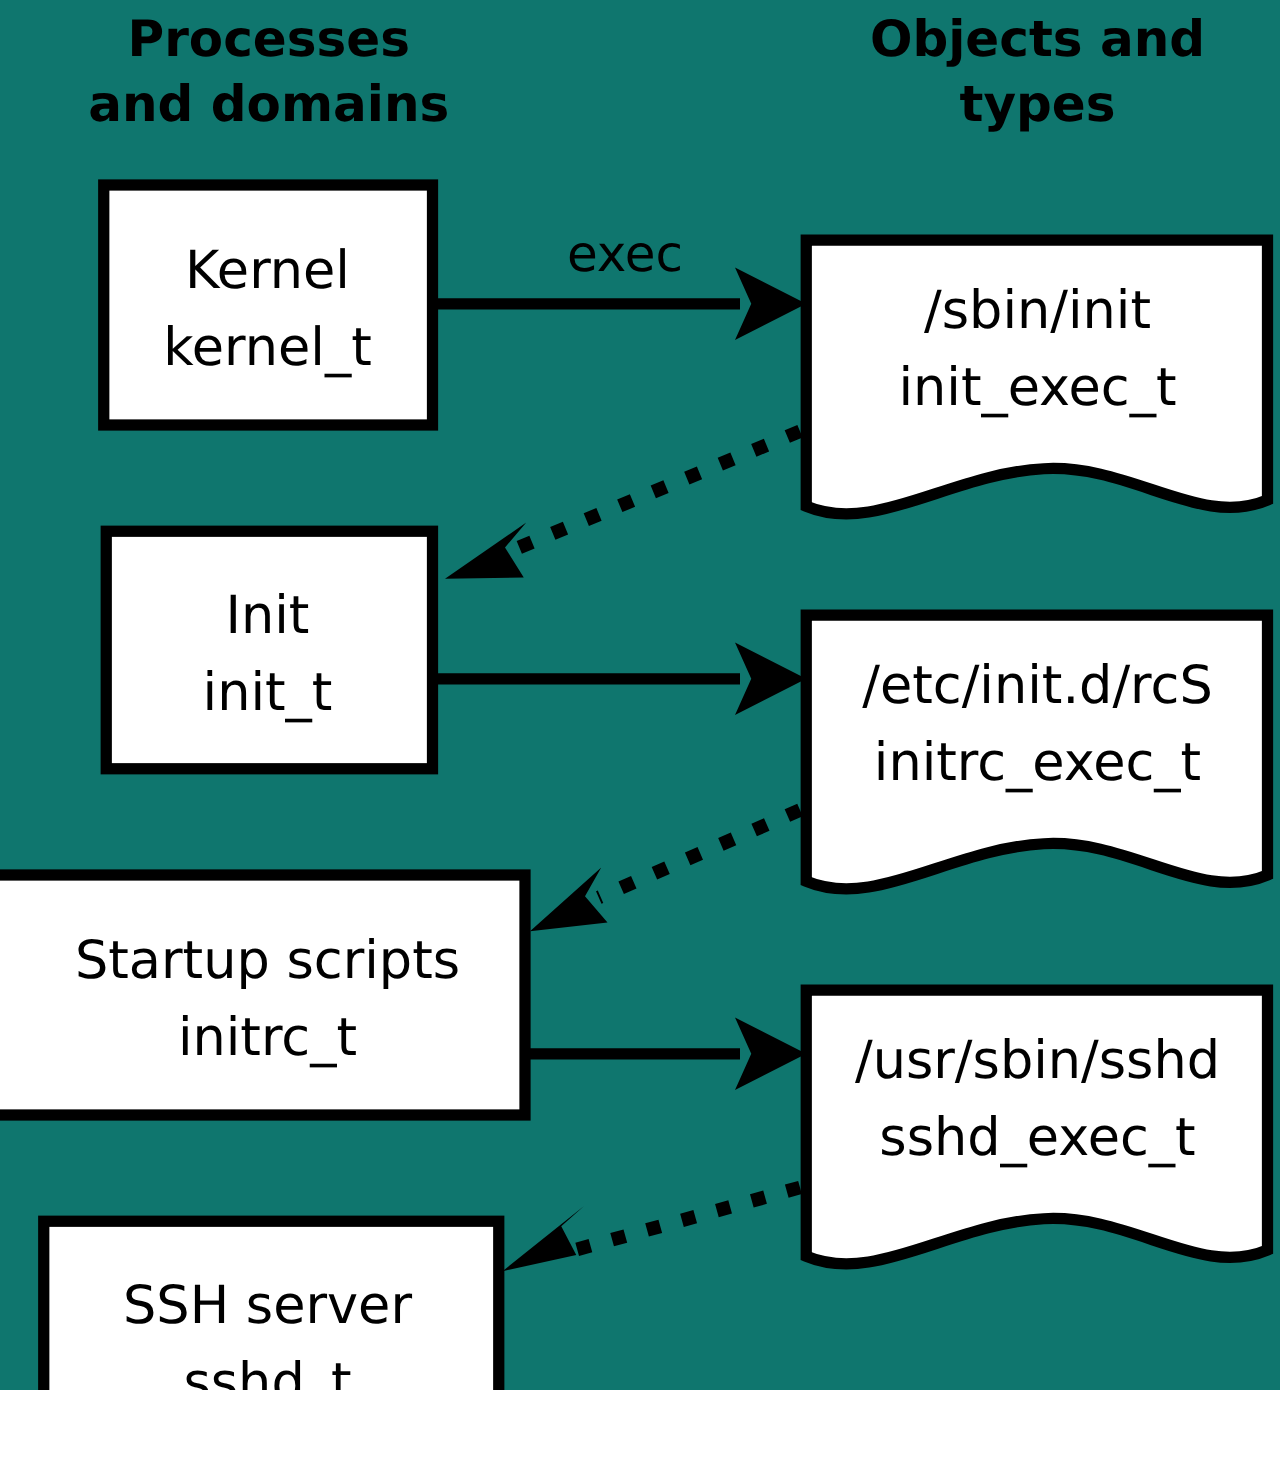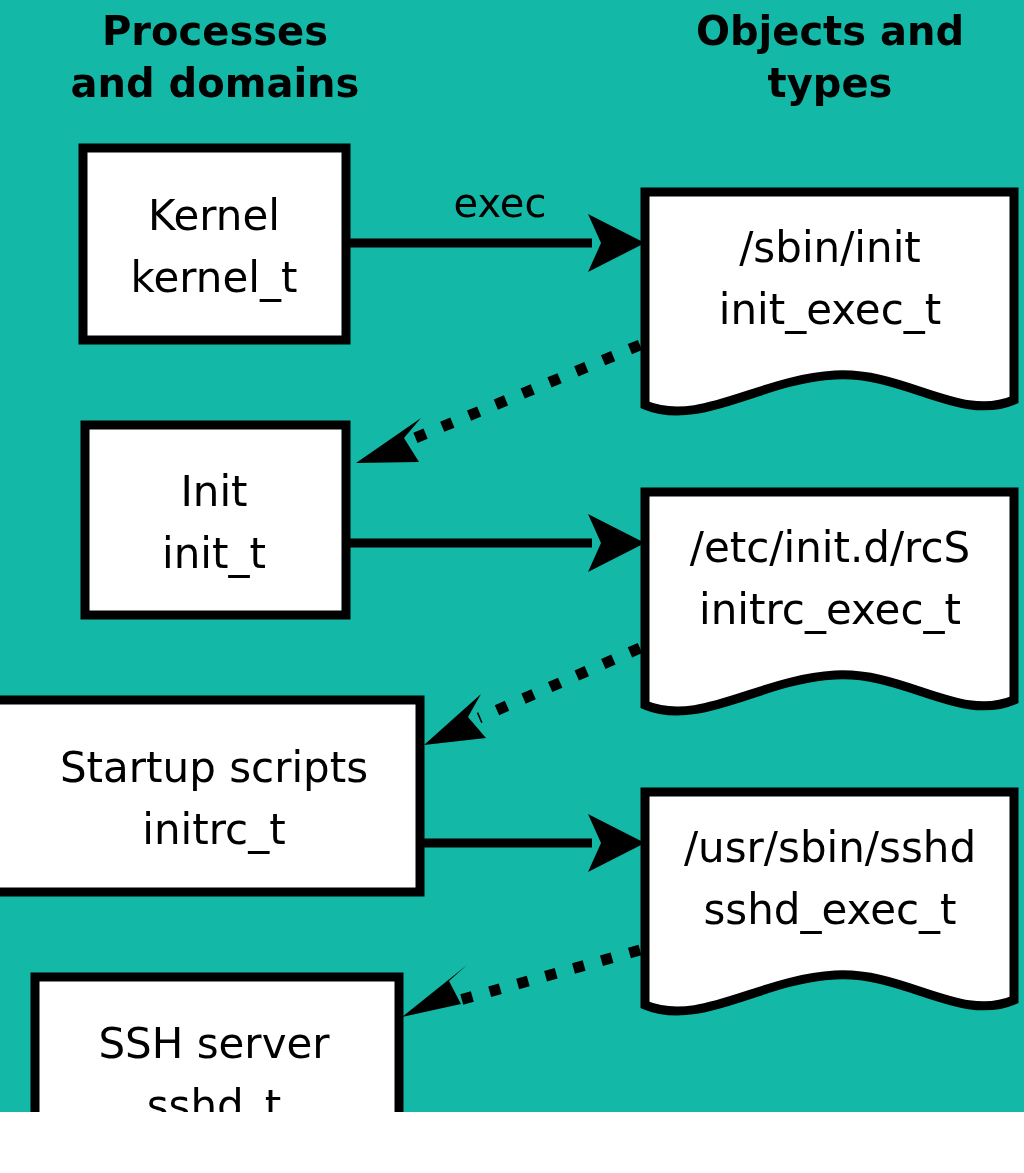--- a/index.html
+++ b/index.html
@@ -7,21 +7,21 @@
     padding: 0;
     background: #ffffff;
   }
   body {
     font-family: "DejaVu Sans", "Liberation Sans", sans-serif;
   }
   #stage {
     position: relative;
     width: 1024px;
     height: 1112px;
-    background: #14b8a6;
+    background: #0f766e;
     overflow: hidden;
   }
   #diagram-svg {
     position: absolute;
     left: 0;
     top: 0;
     width: 1024px;
     height: 1173px;
     display: block;
   }

